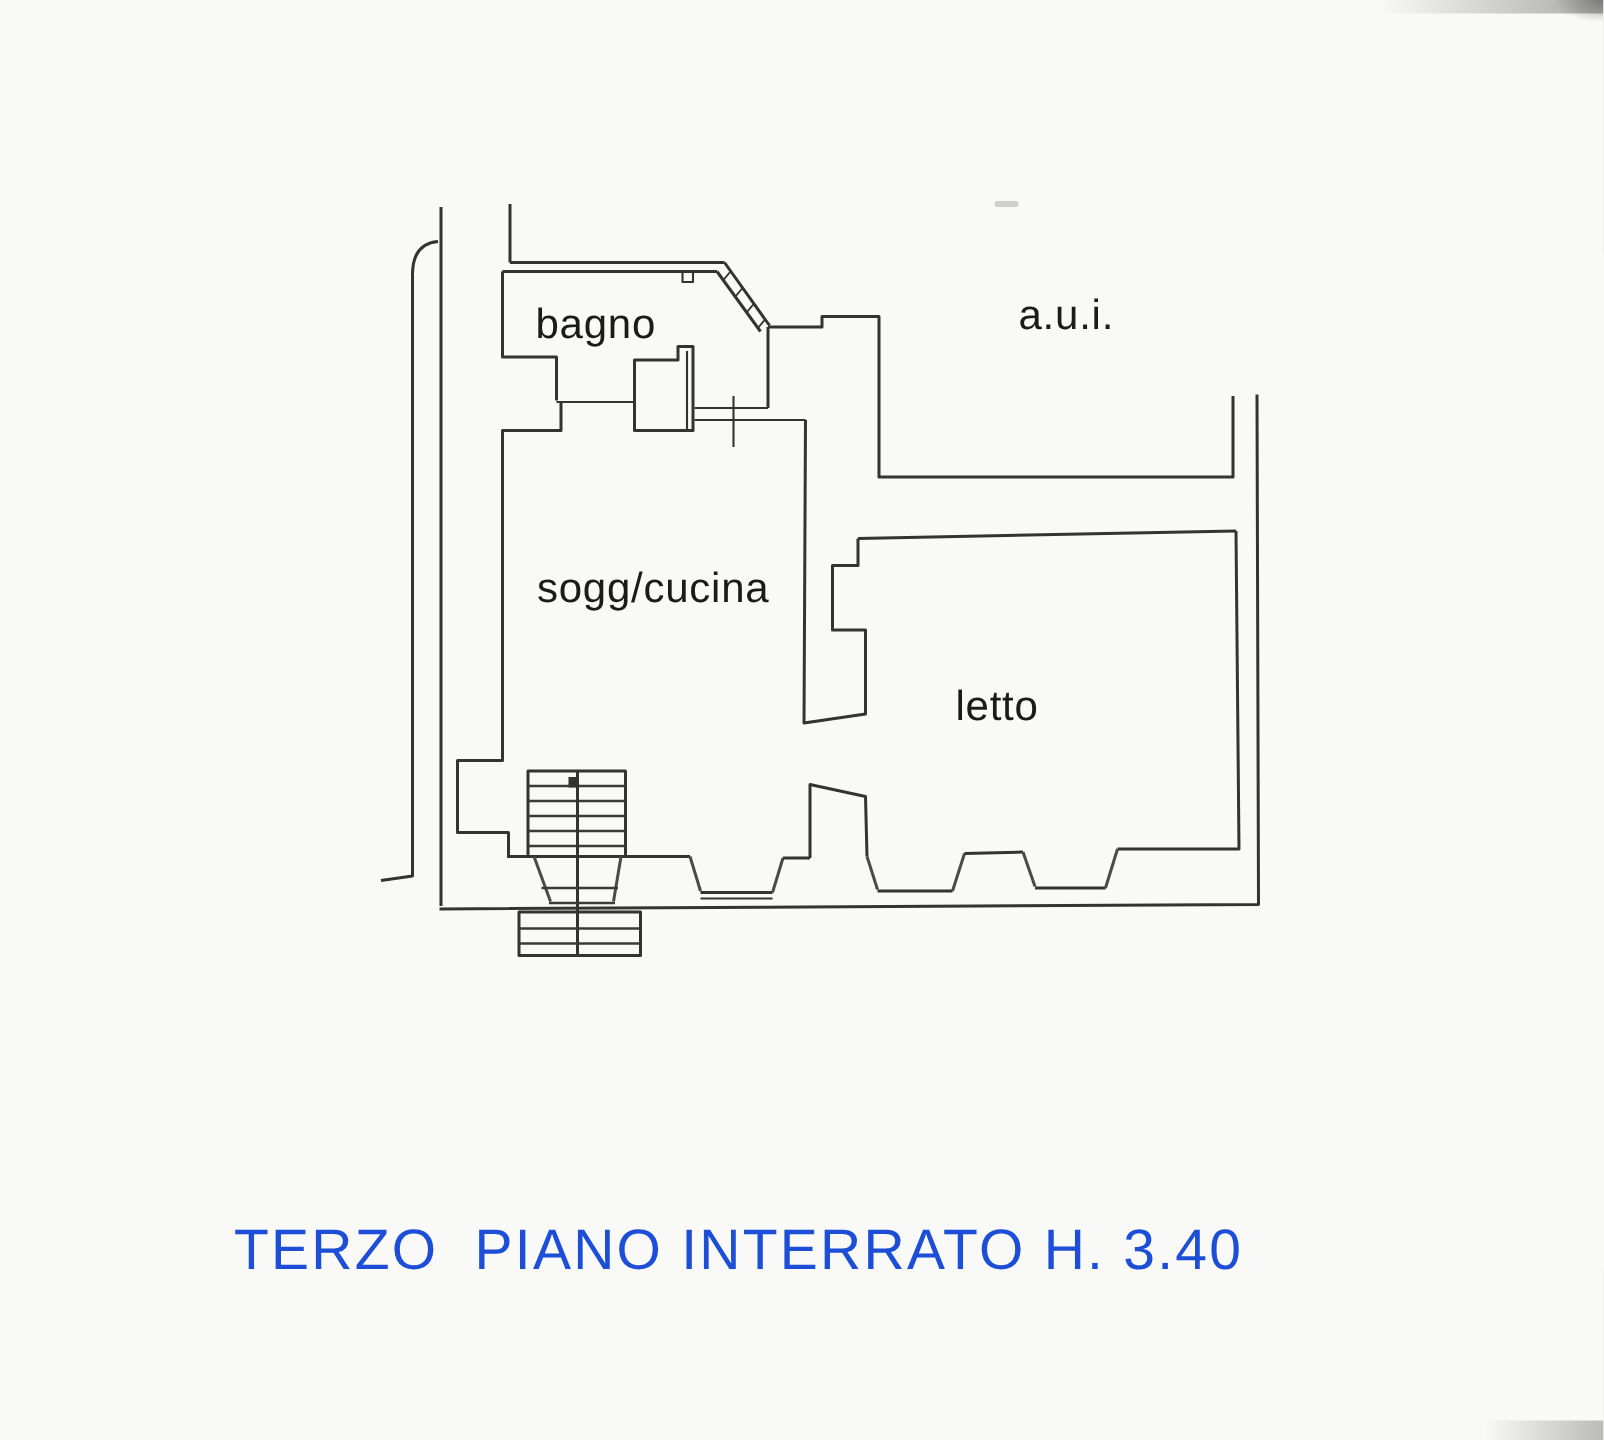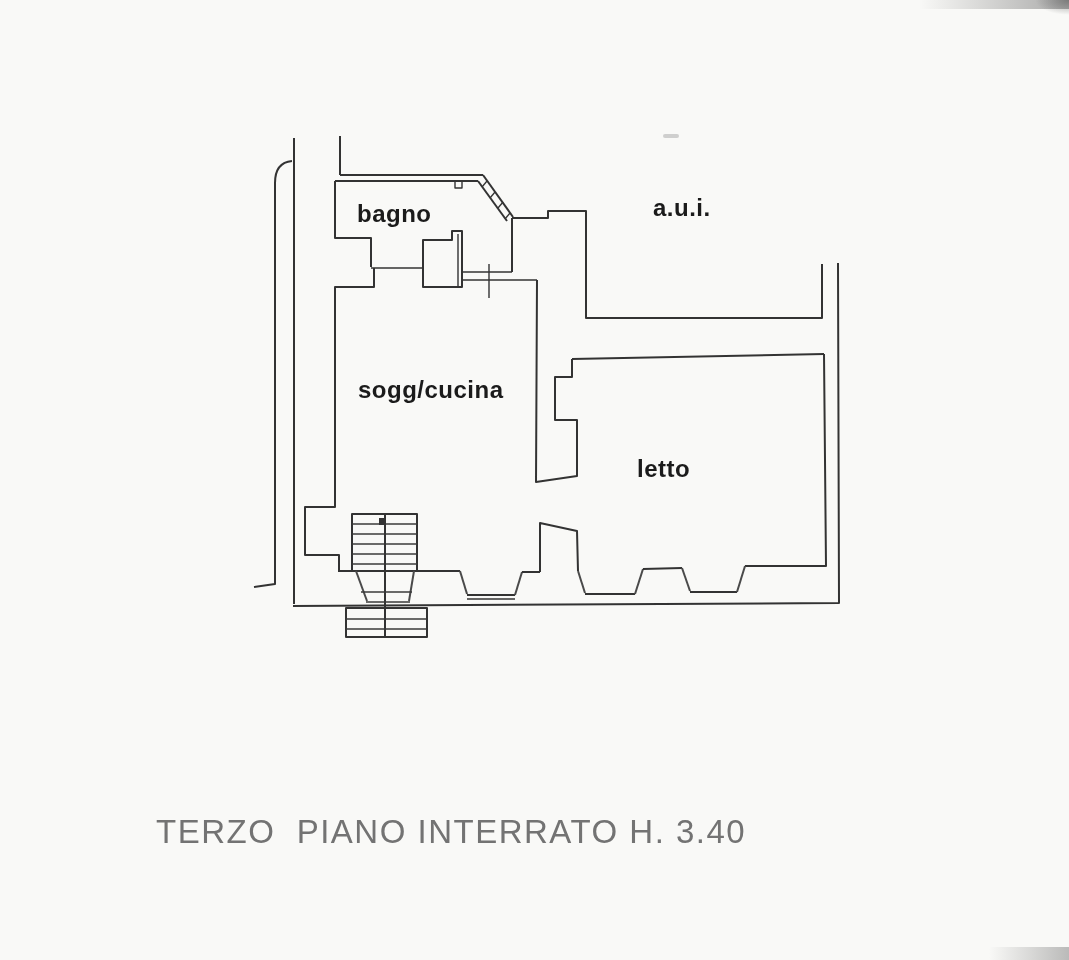--- a/index.html
+++ b/index.html
@@ -17,32 +17,32 @@
     stroke-width:2;
     stroke-linejoin:round;
     stroke-linecap:butt;
   }
   .plan-svg .thin{stroke-width:1.4;}
   .plan-svg .tread{stroke-width:1.6;stroke:#3a3a3a;}
   .plan-svg .hatch{stroke-width:1.3;}
   .plan-svg .soft{stroke:#4a4a4a;}
   .room-label{
     position:absolute;
-    font-size:24px;
-    font-weight:bold;
+    font-size:28px;
+    font-weight:normal;
     color:var(--text,#1b1b1b);
     letter-spacing:0.5px;
     white-space:pre;
   }
   .caption{
     position:absolute;
     left:156px;top:813px;
-    font-size:33px;
+    font-size:38px;
     font-weight:400;
-    color:#737373;
+    color:#1d4ed8;
     letter-spacing:1.5px;
     white-space:pre;
   }
   .smudge{position:absolute;pointer-events:none;}
   .smudge.tr{top:0;right:0;width:150px;height:9px;
     background:linear-gradient(90deg, rgba(120,120,120,0), rgba(105,105,105,.55));}
   .smudge.tr2{top:0;right:0;width:34px;height:15px;
     background:radial-gradient(ellipse at top right, rgba(90,90,90,.6), rgba(90,90,90,0) 70%);}
   .smudge.br{bottom:0;right:0;width:80px;height:13px;
     background:linear-gradient(90deg, rgba(120,120,120,0), rgba(110,110,110,.45));}
@@ -123,21 +123,21 @@
     <path class="soft" d="M 414 571 L 409 601"></path>
     <line class="tread" x1="361" y1="592" x2="412" y2="592"></line>
     <line class="tread" x1="366" y1="602" x2="410" y2="602"></line>
 
     <path d="M 346 608 L 427 608 L 427 637 L 346 637 Z"></path>
     <line class="tread" x1="346" y1="619" x2="427" y2="619"></line>
     <line class="tread" x1="346" y1="629" x2="427" y2="629"></line>
   </svg>
 
   <div class="room-label" style="left:357px;top:200px;">bagno</div>
-  <div class="room-label" style="left:653px;top:194px;">a.u.i.</div>
+  <div class="room-label" style="left:679px;top:194px;">a.u.i.</div>
   <div class="room-label" style="left:358px;top:376px;text-align:center;">sogg/cucina</div>
   <div class="room-label" style="left:637px;top:455px;">letto</div>
 
   <div class="caption">TERZO  PIANO INTERRATO H. 3.40</div>
 
   <div class="smudge tr"></div>
   <div class="smudge tr2"></div>
   <div class="smudge br"></div>
   <div class="smudge top-fleck"></div>
 </div>

